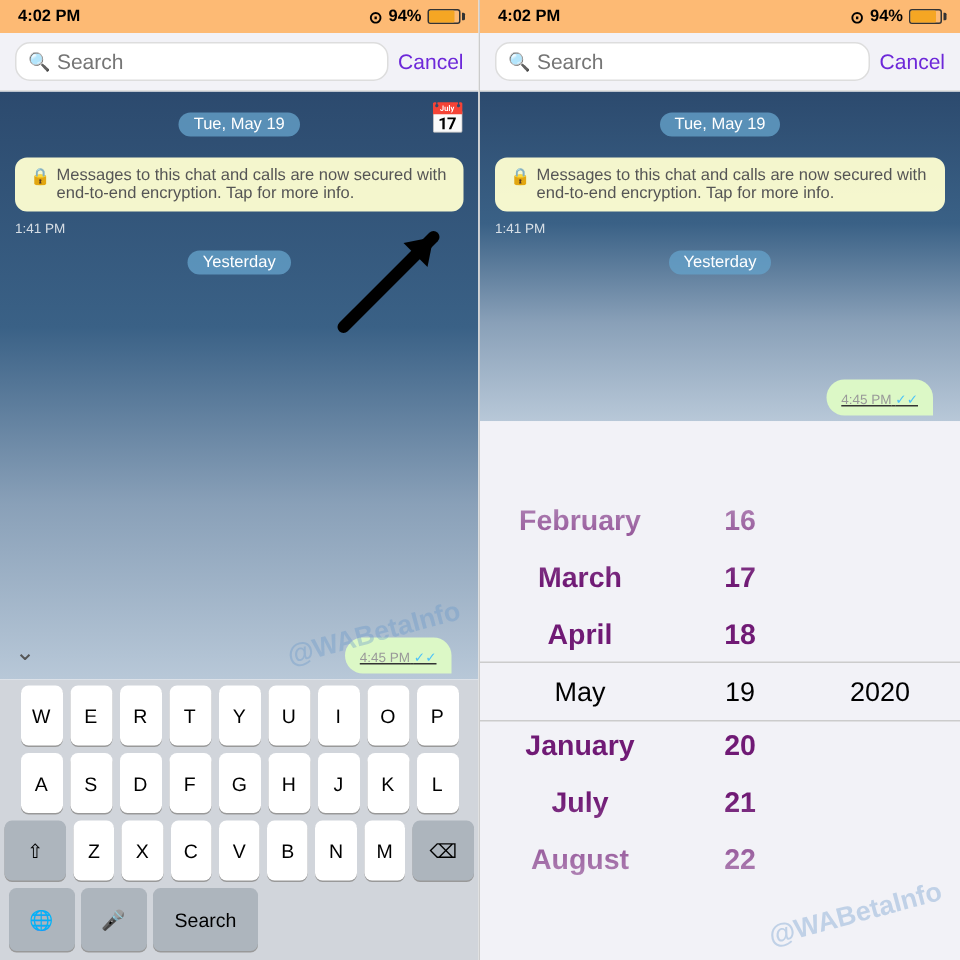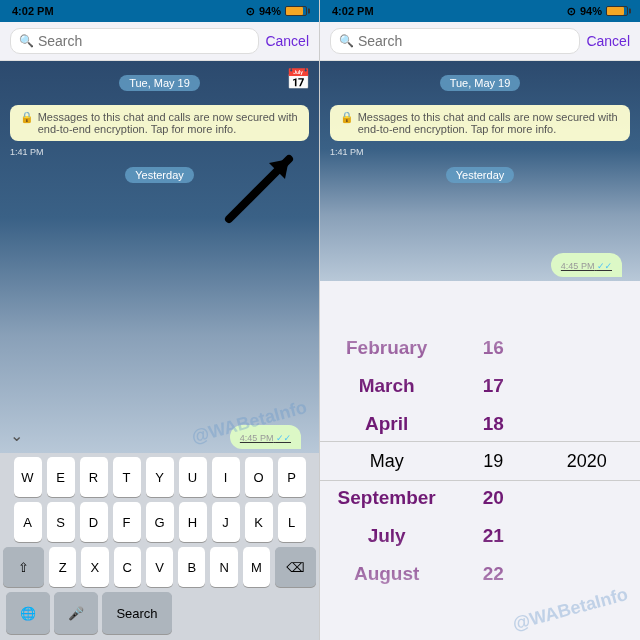--- a/index.html
+++ b/index.html
@@ -23,21 +23,21 @@
     }
     .panel-left { border-right: 1px solid #ccc; }
 
     
     .status-bar {
       display: flex;
       justify-content: space-between;
       align-items: center;
       padding: 4px 12px;
       height: 22px;
-      background: #0369a1;
+      background: #fdba74;
       font-size: 11px;
       font-weight: 600;
     }
     .status-right {
       display: flex;
       align-items: center;
       gap: 4px;
       font-size: 11px;
     }
     .battery {
@@ -505,21 +505,21 @@
     <div class="picker-selection-bar"></div>
     <div class="picker-fade-top"></div>
     <div class="picker-fade-bottom"></div>
     <div class="picker-columns">
 
       <div class="picker-col">
         <div class="picker-item">February</div>
         <div class="picker-item">March</div>
         <div class="picker-item">April</div>
         <div class="picker-item selected">May</div>
-        <div class="picker-item">September</div>
+        <div class="picker-item">January</div>
         <div class="picker-item">July</div>
         <div class="picker-item">August</div>
       </div>
 
       <div class="picker-col" style="flex:0.6;">
         <div class="picker-item">16</div>
         <div class="picker-item">17</div>
         <div class="picker-item">18</div>
         <div class="picker-item selected">19</div>
         <div class="picker-item">20</div>

